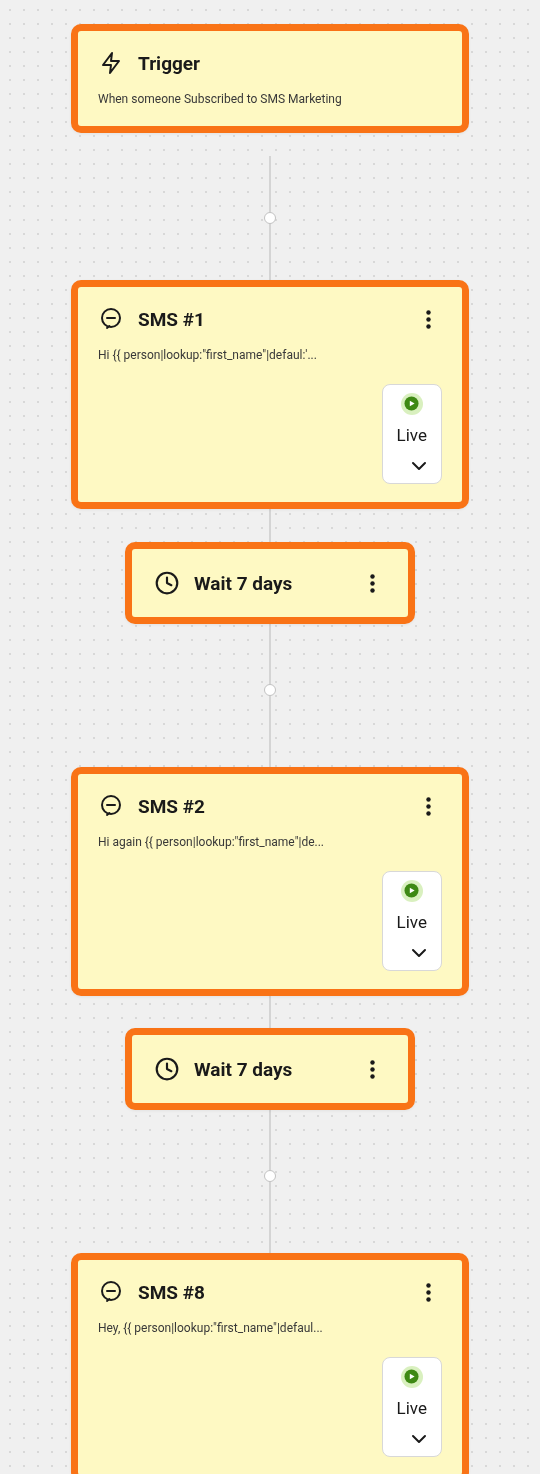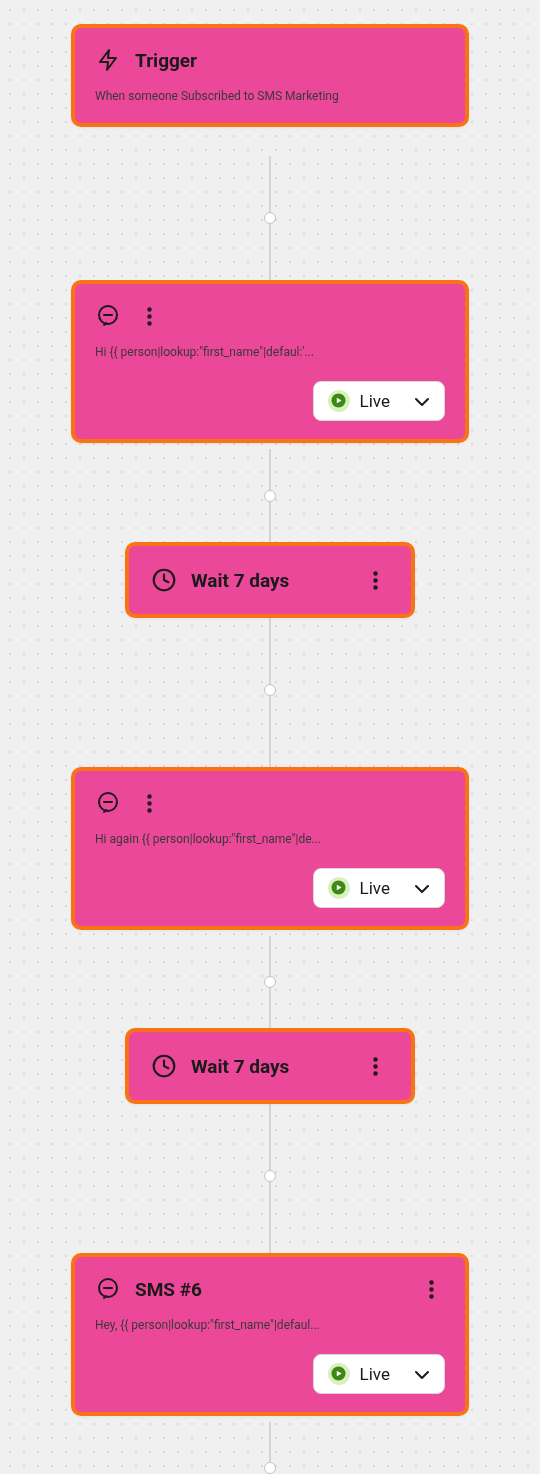--- a/index.html
+++ b/index.html
@@ -34,42 +34,42 @@
       transform: translate(-50%, -50%);
       z-index: 1;
       cursor: pointer;
     }
 
     
     .card {
       position: absolute;
       left: 50%;
       transform: translateX(-50%);
-      background: #ec4899;
-      border: 4px solid #f97316;
+      background: #fef9c3;
+      border: 7px solid #f97316;
       border-radius: 10px;
       box-shadow: 0 1px 3px rgba(0,0,0,0.06);
       z-index: 2;
     }
     .card-lg { width: 398px; padding: 18px 20px; }
     .card-sm { width: 290px; padding: 20px 22px; }
 
     .card-header { display: flex; align-items: center; gap: 14px; height: 28px; }
     .card-lg .card-header { margin-bottom: 14px; }
     .card-title { font-size: 19px; font-weight: 700; color: #1a1a1a; flex: 1; }
     .card-sm .card-title { font-weight: 700; }
     .card-body { font-size: 12px; color: #393939; line-height: 1.4; }
     .truncate { white-space: nowrap; overflow: hidden; text-overflow: ellipsis; }
 
     .card-footer { display: flex; justify-content: flex-end; margin-top: 20px; }
     .status-pill {
       display: inline-flex; align-items: center; gap: 10px;
       border: 1px solid #d8d8d8; border-radius: 8px;
       padding: 8px 14px; cursor: pointer; background: #fff;
-      font-size: 17px; color: #1a1a1a;
+      font-size: 17px; color: #1a1a1a; flex-direction: column;
     }
     .status-dot {
       width: 22px; height: 22px; border-radius: 50%;
       background: radial-gradient(circle, #d9f0bf 0%, #d9f0bf 78%, rgba(217,240,191,0) 100%);
       display: flex; align-items: center; justify-content: center;
     }
     .status-dot svg { width: 15px; height: 15px; }
     .chev { margin-left: 14px; }
 
     .more-btn {
@@ -105,20 +105,21 @@
 
   <div class="card card-lg" style="top:280px;">
     <div class="card-header">
       <span class="icon-box">
         <svg viewBox="0 0 24 24" fill="none" stroke="#1a1a1a" stroke-width="2" stroke-linecap="round" stroke-linejoin="round">
             <circle cx="12" cy="11" r="9"></circle>
             <path d="M8 21 L10.5 19"></path>
             <line x1="8" y1="11" x2="16" y2="11"></line>
           </svg>
       </span>
+      <span class="card-title">SMS #1</span>
       <span class="more-btn">
         <svg viewBox="0 0 5 19" fill="#1a1a1a">
             <circle cx="2.5" cy="2.5" r="2.2"></circle>
             <circle cx="2.5" cy="9.5" r="2.2"></circle>
             <circle cx="2.5" cy="16.5" r="2.2"></circle>
           </svg>
       </span>
     </div>
     <div class="card-body truncate">Hi {{ person|lookup:"first_name"|defaul:'...</div>
     <div class="card-footer">
@@ -166,20 +167,21 @@
 
   <div class="card card-lg" style="top:767px;">
     <div class="card-header">
       <span class="icon-box">
         <svg viewBox="0 0 24 24" fill="none" stroke="#1a1a1a" stroke-width="2" stroke-linecap="round" stroke-linejoin="round">
             <circle cx="12" cy="11" r="9"></circle>
             <path d="M8 21 L10.5 19"></path>
             <line x1="8" y1="11" x2="16" y2="11"></line>
           </svg>
       </span>
+      <span class="card-title">SMS #2</span>
       <span class="more-btn">
         <svg viewBox="0 0 5 19" fill="#1a1a1a">
             <circle cx="2.5" cy="2.5" r="2.2"></circle>
             <circle cx="2.5" cy="9.5" r="2.2"></circle>
             <circle cx="2.5" cy="16.5" r="2.2"></circle>
           </svg>
       </span>
     </div>
     <div class="card-body truncate">Hi again {{ person|lookup:"first_name"|de...</div>
     <div class="card-footer">
@@ -227,21 +229,21 @@
 
   <div class="card card-lg" style="top:1253px;">
     <div class="card-header">
       <span class="icon-box">
         <svg viewBox="0 0 24 24" fill="none" stroke="#1a1a1a" stroke-width="2" stroke-linecap="round" stroke-linejoin="round">
             <circle cx="12" cy="11" r="9"></circle>
             <path d="M8 21 L10.5 19"></path>
             <line x1="8" y1="11" x2="16" y2="11"></line>
           </svg>
       </span>
-      <span class="card-title">SMS #6</span>
+      <span class="card-title">SMS #8</span>
       <span class="more-btn">
         <svg viewBox="0 0 5 19" fill="#1a1a1a">
             <circle cx="2.5" cy="2.5" r="2.2"></circle>
             <circle cx="2.5" cy="9.5" r="2.2"></circle>
             <circle cx="2.5" cy="16.5" r="2.2"></circle>
           </svg>
       </span>
     </div>
     <div class="card-body truncate">Hey, {{ person|lookup:"first_name"|defaul...</div>
     <div class="card-footer">

